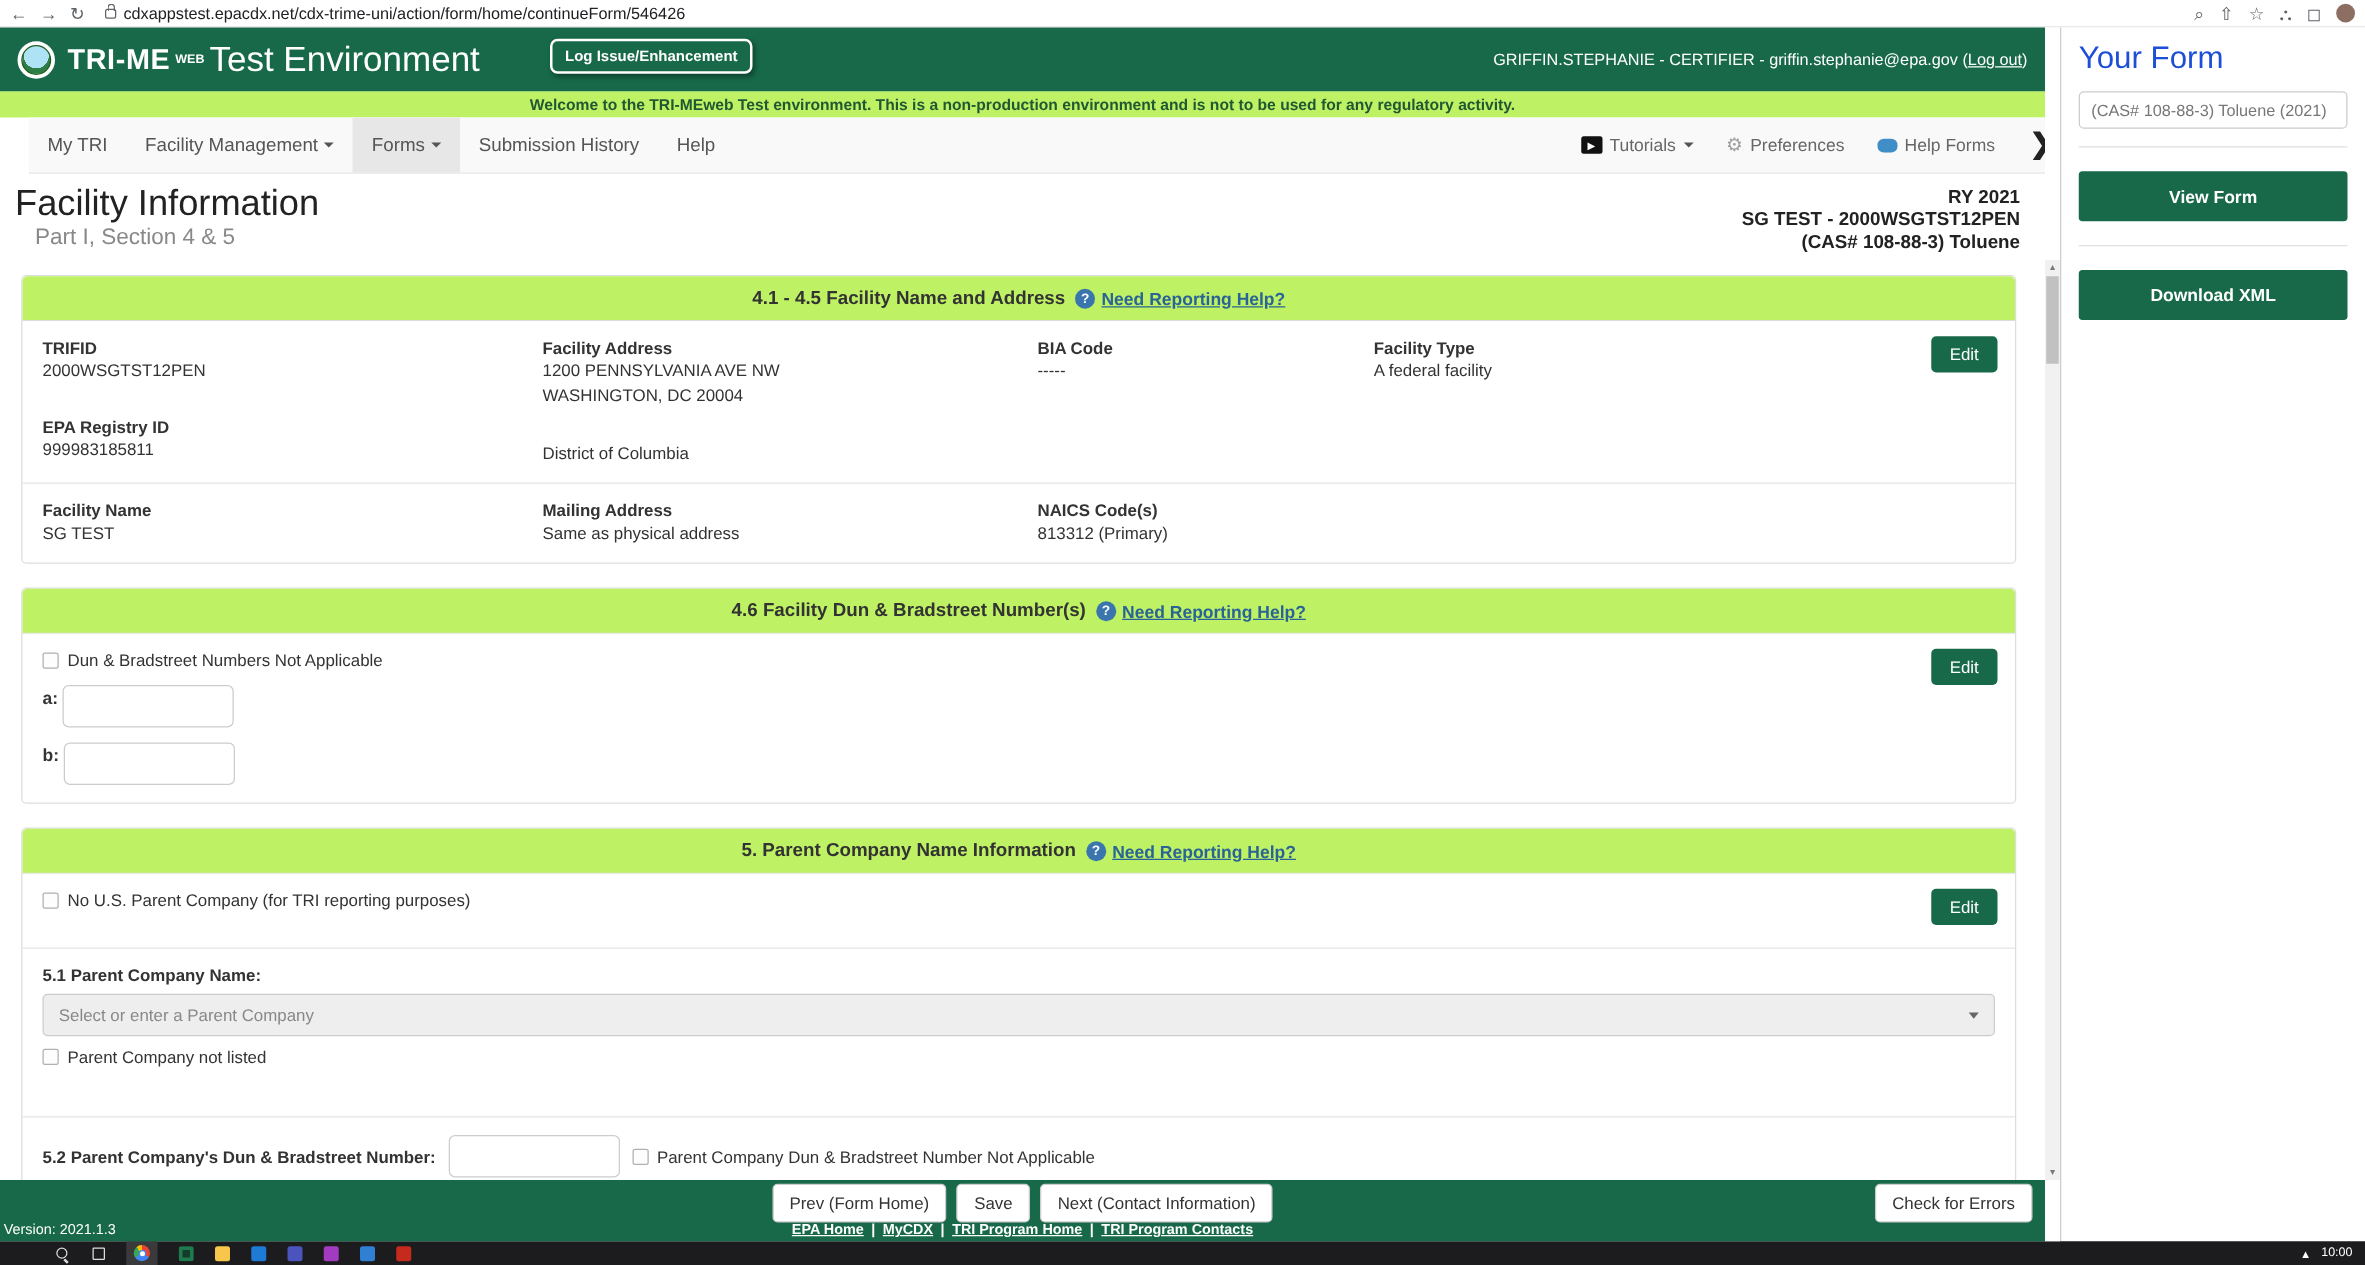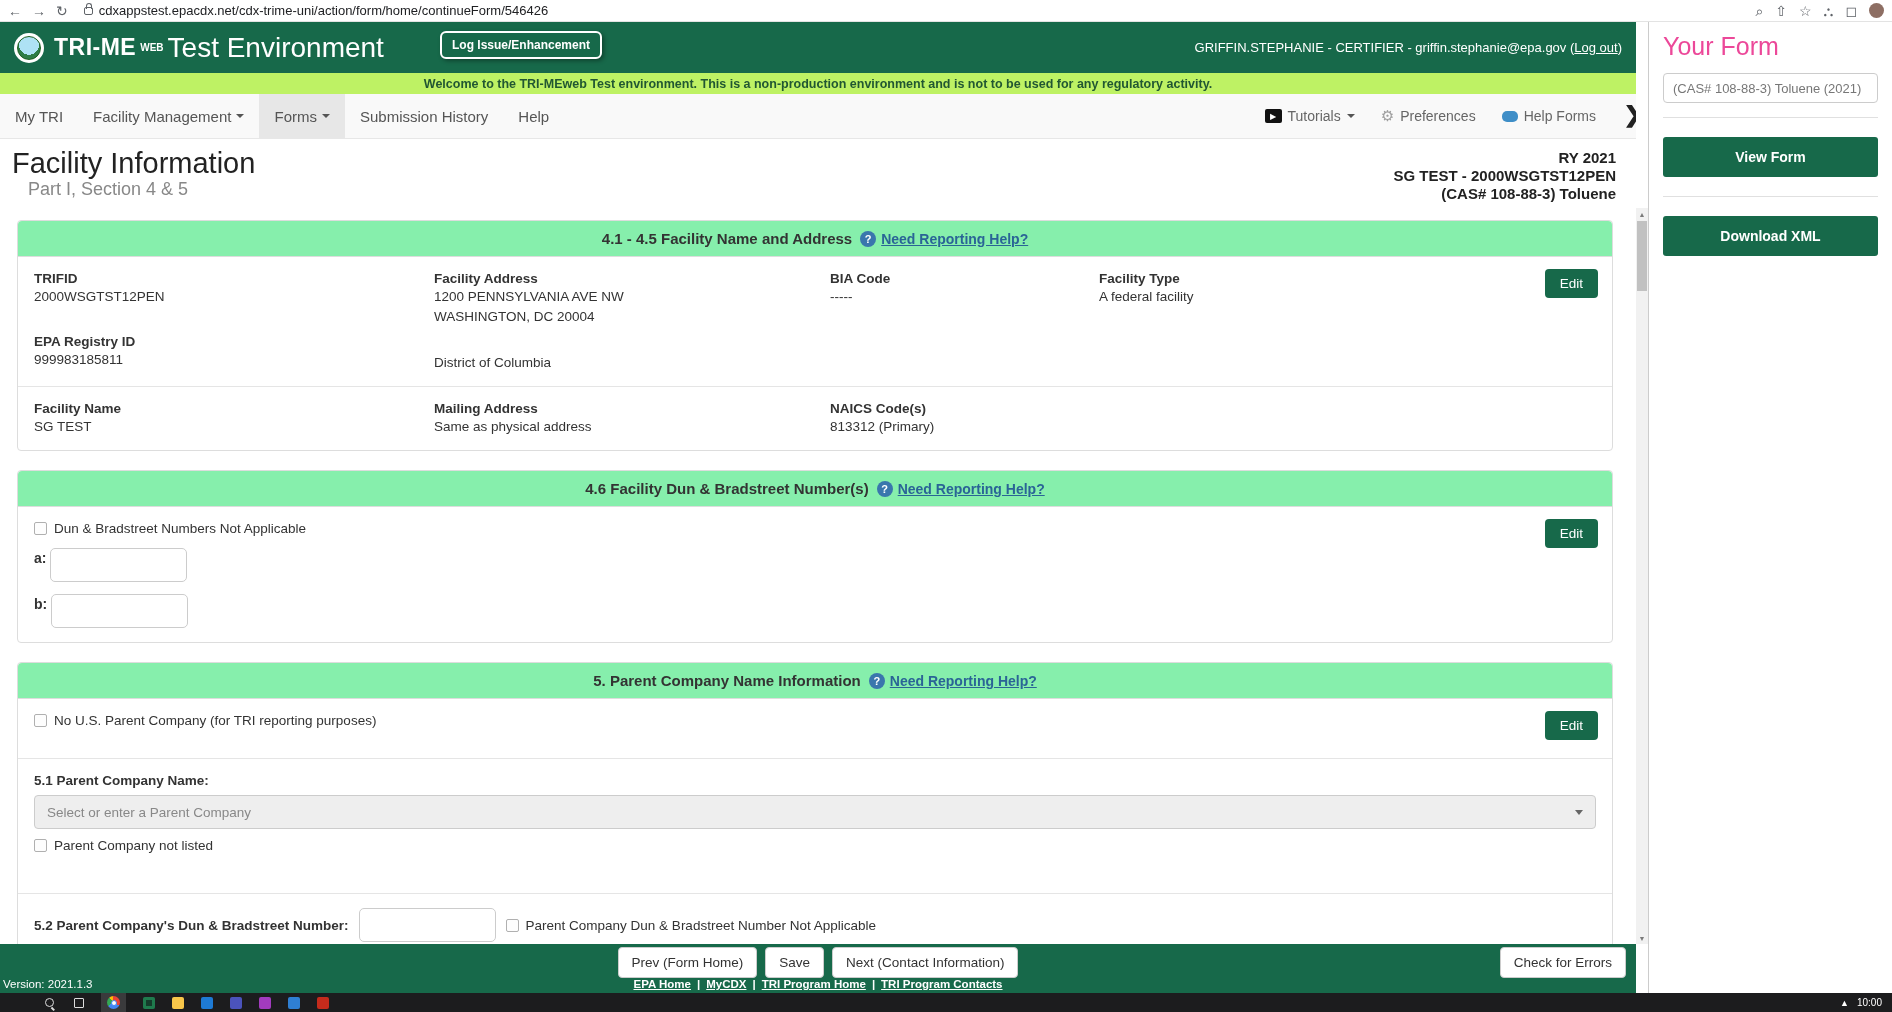--- a/index.html
+++ b/index.html
@@ -29,42 +29,42 @@
   .brand-web { color:#fff; font-size:10px; font-weight:bold; margin:0 4px; }
   .brand-env { color:#fff; font-size:28px; font-weight:normal; }
   .log-issue-btn { position:absolute; left:440px; top:9px; background:#17694a; color:#fff; border:2px solid #fff; border-radius:6px; font-size:12px; font-weight:bold; padding:5px 10px; box-shadow:2px 2px 4px rgba(0,0,0,.35); cursor:pointer; font-family:inherit; }
   .user-info { margin-left:auto; color:#fff; font-size:13px; white-space:nowrap; }
   .logout-link { color:#fff; text-decoration:underline; cursor:pointer; }
 
   
   .test-banner { height:21px; background:#bef264; display:flex; align-items:center; justify-content:center; font-size:12.5px; font-weight:bold; color:#215732; flex:0 0 auto; }
 
   
-  .nav-bar { height:45px; background:#f9f9f9; border-bottom:1px solid #e7e7e7; display:flex; align-items:stretch; position:relative; flex:0 0 auto; }
+  .nav-bar { height:45px; background:#f9f9f9; border-bottom:1px solid #e7e7e7; display:flex; align-items:stretch; position:relative; flex:0 0 auto;margin-left:23px; }
   .nav-item { display:flex; align-items:center; gap:5px; padding:0 15px; font-size:15px; color:#555; cursor:pointer; }
   .nav-item.active { background:#e7e7e7; }
   .caret { display:inline-block; width:0; height:0; border-left:4px solid transparent; border-right:4px solid transparent; border-top:4px solid #555; }
   .nav-right { margin-left:auto; display:flex; align-items:center; gap:26px; padding-right:40px; }
   .nav-util { display:flex; align-items:center; gap:6px; font-size:14px; color:#666; cursor:pointer; }
   .tutorials-icon { width:17px; height:14px; background:#111; border-radius:2px; color:#fff; font-size:8px; display:flex; align-items:center; justify-content:center; }
   .gear-icon { color:#9e9e9e; font-size:15px; }
   .chat-icon { width:16px; height:11px; background:#3f8ec7; border-radius:5px; position:relative; }
   .chat-icon::after { content:""; position:absolute; bottom:-4px; left:3px; border:4px solid transparent; border-top-color:#3f8ec7; }
   .sidebar-chevron { position:absolute; right:-6px; top:8px; font-size:22px; font-weight:bold; color:#222; cursor:pointer; }
 
   
   .page-head { height:73px; display:flex; justify-content:space-between; padding:8px 20px 0 12px; flex:0 0 auto; }
   .page-title { font-size:29px; font-weight:500; color:#222; line-height:32px; }
   .page-subtitle { font-size:18px; color:#888; margin-left:16px; }
   .report-info { text-align:right; font-size:15px; font-weight:bold; color:#222; line-height:18px; padding-top:2px; }
 
   
   .content { flex:1; overflow:hidden; padding:8px 23px 0 17px; background:#fff; }
   .panel { border:1px solid #ddd; border-radius:4px; margin-bottom:19px; background:#fff; }
-  .panel-header { background:#86efac; border-bottom:1px solid #ddd; border-radius:4px 4px 0 0; padding:9px 10px; display:flex; align-items:center; justify-content:center; gap:8px; }
+  .panel-header { background:#bef264; border-bottom:1px solid #ddd; border-radius:4px 4px 0 0; padding:9px 10px; display:flex; align-items:center; justify-content:center; gap:8px; }
   .panel-title { font-size:15px; font-weight:bold; color:#333; }
   .help-wrap { display:flex; align-items:center; gap:5px; cursor:pointer; }
   .help-icon { width:16px; height:16px; border-radius:50%; background:#3a76ad; color:#fff; font-size:11px; font-weight:bold; display:flex; align-items:center; justify-content:center; }
   .help-link { color:#2a6496; font-size:14px; font-weight:bold; text-decoration:underline; }
   .panel-body { position:relative; padding:14px 16px; }
   .edit-btn { position:absolute; top:12px; right:14px; background:#17694a; color:#fff; border:none; border-radius:4px; font-size:13.5px; padding:7px 15px; cursor:pointer; font-family:inherit; }
   .field-label { font-size:13.5px; font-weight:bold; color:#333; }
   .field-value { font-size:13.5px; color:#333; margin-top:2px; line-height:18px; }
   .grid-45 { display:grid; grid-template-columns:400px 396px 269px 1fr; }
   .row-divider { border-top:1px solid #e5e5e5; margin:14px -16px 14px -16px; }
@@ -92,21 +92,21 @@
   .footer-link { color:#fff; text-decoration:underline; cursor:pointer; }
 
   
   .scroll-col { width:12px; flex:0 0 auto; background:#fff; position:relative; }
   .scroll-track { position:absolute; top:186px; bottom:49px; left:0; width:12px; background:#f1f1f1; }
   .scroll-arrow { position:absolute; left:0; width:12px; height:12px; color:#7a7a7a; font-size:7px; display:flex; align-items:center; justify-content:center; cursor:pointer; }
   .scroll-thumb { position:absolute; top:13px; left:1px; width:10px; height:70px; background:#c1c1c1; cursor:pointer; }
 
   
   .sidebar { width:244px; flex:0 0 auto; background:#fff; border-left:1px solid #ccc; padding:10px 14px; }
-  .sidebar-title { font-size:25px; color:#ec4899; margin-bottom:12px; }
+  .sidebar-title { font-size:25px; color:#1d4ed8; margin-bottom:12px; }
   .form-select { height:30px; border:1px solid #ccc; border-radius:4px; display:flex; align-items:center; padding:0 9px; font-size:13px; color:#777; cursor:pointer; background:#fff; }
   .sidebar hr { border:none; border-top:1px solid #e0e0e0; margin:14px 0; }
   .sidebar-btn { width:100%; height:40px; background:#17694a; color:#fff; font-size:14px; font-weight:bold; border:none; border-radius:3px; cursor:pointer; font-family:inherit; margin:5px 0; }
 
   
   .taskbar { height:19px; background:#1c1c1e; display:flex; align-items:center; padding:0 4px; gap:14px; flex:0 0 auto; }
   .tb-left { display:flex; align-items:center; gap:16px; margin-left:10px; }
   .tb-icon { width:13px; height:13px; display:flex; align-items:center; justify-content:center; cursor:pointer; }
   .win-icon { display:grid; grid-template-columns:6px 6px; grid-template-rows:6px 6px; gap:1px; }
   .win-icon span { background:#e8e8e8; }

